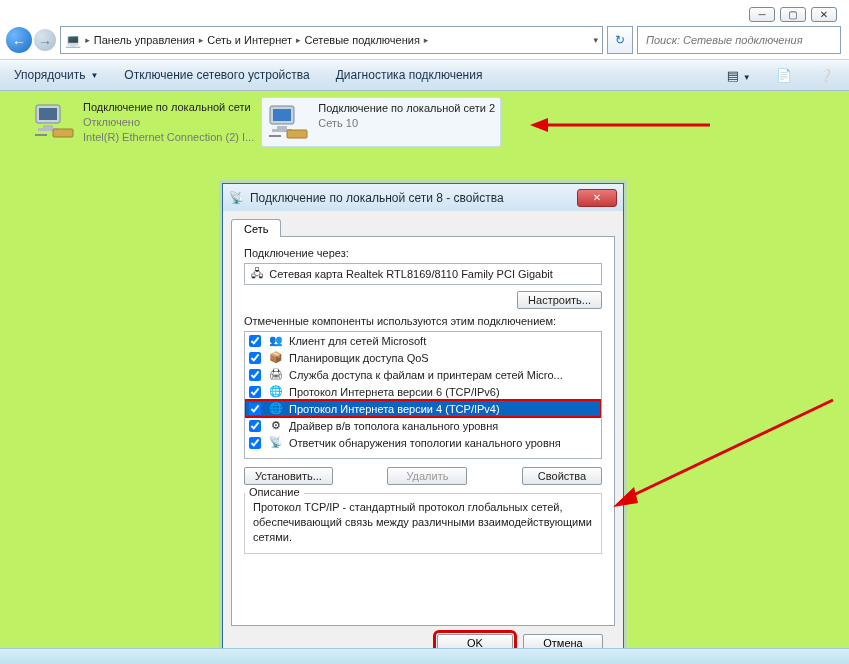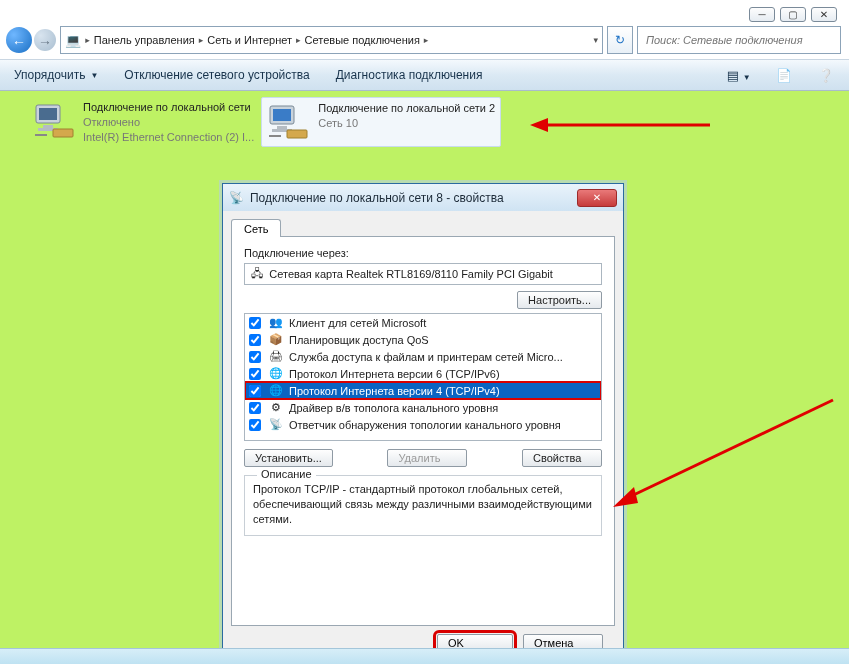--- a/index.html
+++ b/index.html
@@ -44,31 +44,31 @@
   .dialog { position:absolute; left:222px; top:183px; width:402px; height:475px; background:#f0f0f0; border:1px solid #2a6aa0; box-shadow:0 0 0 3px rgba(180,205,225,.6); }
   .dlg-title { height:27px; background:linear-gradient(#e9f3fb,#cfe3f3); display:flex; align-items:center; padding:0 6px; gap:6px; font-size:12px; color:#1c2a38; }
   .dlg-title .flex { flex:1; }
   .dlg-close { width:40px; height:18px; background:linear-gradient(#e97979,#c63b3b); border:1px solid #9d2a2a; border-radius:3px; color:#fff; font-size:10px; display:flex; align-items:center; justify-content:center; }
   .dlg-body { padding:3px 8px 8px; }
   .tab-strip { height:22px; display:flex; align-items:flex-end; }
   .tab { background:#fff; border:1px solid #9aa7b2; border-bottom:none; padding:3px 12px 2px; font-size:11px; border-radius:3px 3px 0 0; position:relative; top:1px; }
   .tab-panel { background:#fff; border:1px solid #9aa7b2; padding:10px 12px 6px; height:390px; font-size:11px; color:#222; }
   .label { margin-bottom:4px; }
   .adapter-box { border:1px solid #abb6c0; background:#fff; height:22px; display:flex; align-items:center; padding:0 6px; gap:6px; }
-  .btn { border:1px solid #8f9aa4; background:linear-gradient(#fefefe,#e5e9ed); padding:2px 10px; font-size:11px; border-radius:2px; cursor:pointer; min-width:80px; }
+  .btn { border:1px solid #8f9aa4; background:linear-gradient(#fefefe,#e5e9ed); padding:2px 10px; font-size:11px; border-radius:2px; cursor:pointer; min-width:80px; text-align:center; }
   .btn.disabled { color:#9a9a9a; }
   .row-right { display:flex; justify-content:flex-end; margin-top:6px; }
   .row-btns { display:flex; gap:8px; justify-content:space-between; margin-top:8px; }
   .comp-list { border:1px solid #abb6c0; background:#fff; height:128px; overflow:hidden; margin-top:4px; }
   .comp-row { display:flex; align-items:center; gap:6px; padding:1px 4px; font-size:11px; height:17px; }
   .comp-row input[type=checkbox] { margin:0 2px 0 0; width:12px; height:12px; }
   .comp-row .ic { width:14px; height:14px; display:flex; align-items:center; justify-content:center; font-size:11px; }
   .comp-row.hl { background:#0a64c2; color:#fff; position:relative; outline:2px solid #d80000; outline-offset:-1px; }
   .fieldset { border:1px solid #c8cfd6; padding:6px 8px 8px; margin-top:8px; position:relative; }
-  .fieldset .legend { position:absolute; top:-8px; left:12px; background:#fff; padding:0 4px; font-size:11px; }
+  .fieldset .legend { position:absolute; top:-8px; left:0; background:#fff; padding:0 4px; font-size:11px; }
   .dlg-footer { display:flex; justify-content:flex-end; gap:10px; padding:6px 12px 0; margin-top:2px; }
   .ok-hl { outline:3px solid #d80000; outline-offset:1px; }
 
   .taskbar { position:absolute; left:0; right:0; bottom:0; height:16px; background:linear-gradient(#d7eef8,#bfe2f2); border-top:1px solid #a4c6da; }
 
   svg.neticon { width:42px; height:36px; }
 </style>
 </head>
 <body>
 
@@ -169,20 +169,21 @@
     <div class="tab-panel">
       <div class="label">Подключение через:</div>
       <div class="adapter-box">
         <span>🖧</span>
         <span style="white-space:nowrap; overflow:hidden">Сетевая карта Realtek RTL8169/8110 Family PCI Gigabit</span>
       </div>
       <div class="row-right">
         <div class="btn">Настроить...</div>
       </div>
 
+      <div class="label" style="margin-top:6px">Отмеченные компоненты используются этим подключением:</div>
       <div class="comp-list">
         <div class="comp-row">
             <input type="checkbox" checked="" style="">
             <span class="ic">👥</span>
             <span>Клиент для сетей Microsoft</span>
           </div>
         <div class="comp-row">
             <input type="checkbox" checked="" style="">
             <span class="ic">📦</span>
             <span>Планировщик доступа QoS</span>

